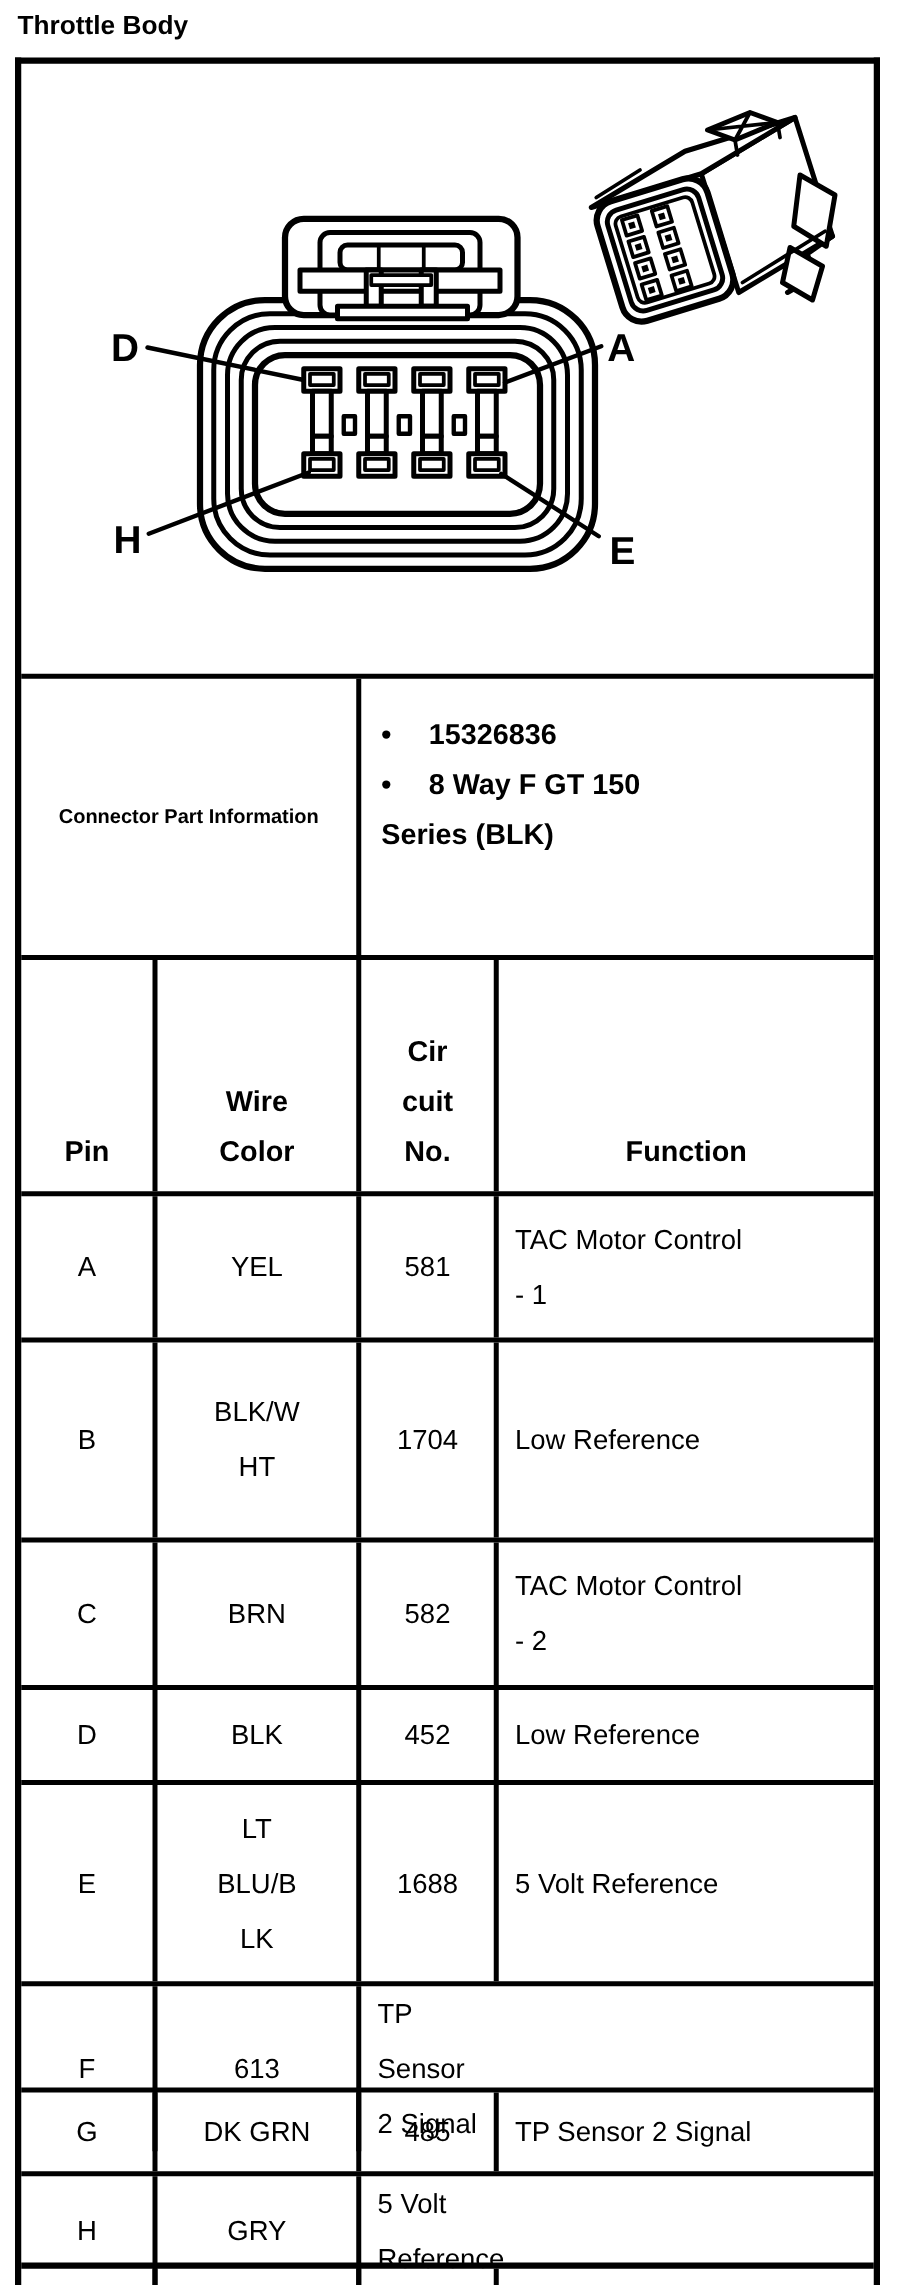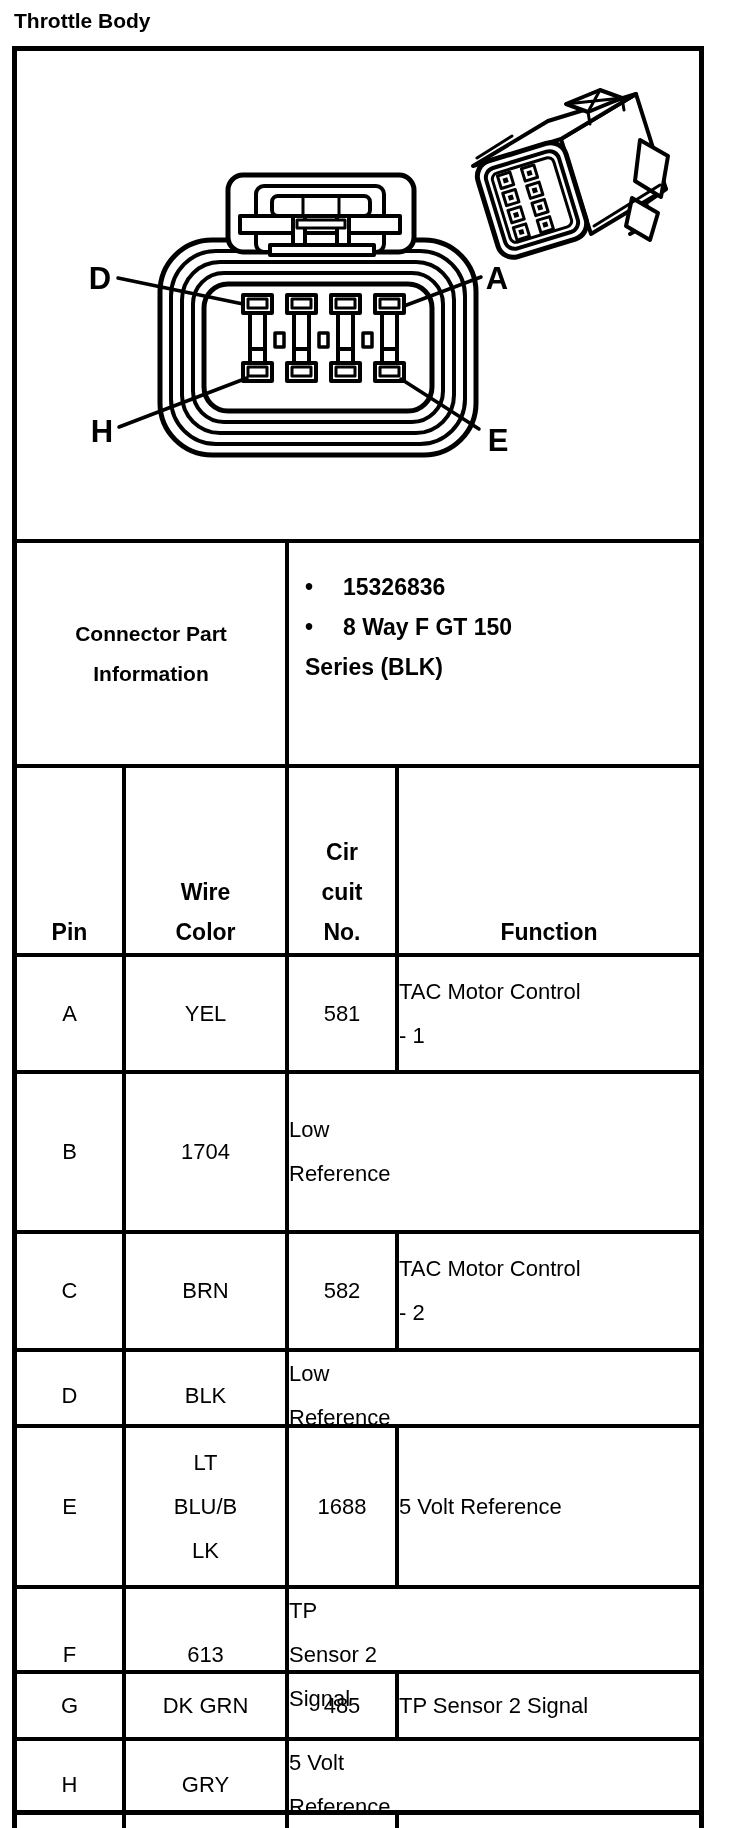--- a/index.html
+++ b/index.html
@@ -36,21 +36,21 @@
     box-sizing: border-box;
     height: 225px;
     border-bottom: 4px solid #000;
     display: grid;
     grid-template-columns: 268px 414px;
   }
   .cpi-head {
     box-sizing: border-box;
     display: flex; align-items: center; justify-content: center;
     text-align: center;
-    font-weight: bold; font-size: 21px; line-height: 40px;
+    font-weight: bold; font-size: 16px; line-height: 40px;
     padding: 0 26px;
   }
   .cpi-info {
     box-sizing: border-box;
     border-left: 4px solid #000;
     font-weight: bold; font-size: 23px; line-height: 40px;
     padding: 24px 10px 0 16px;
   }
   .bline { display: flex; }
   .bullet { width: 38px; flex: 0 0 38px; }
@@ -79,28 +79,29 @@
     justify-content: center;
     text-align: center;
     font-size: 22px;
     line-height: 44px;
     white-space: pre-line;
   }
   .cell:first-child { border-left: none; }
   .cell.func {
     justify-content: flex-start;
     text-align: left;
+    padding-left: 13px;
     padding-right: 6px;
   }
   .hdr .cell {
     font-weight: bold;
     font-size: 23px;
     line-height: 40px;
     align-items: flex-end;
-    padding-bottom: 1px;
+    padding-bottom: 12px;
   }
 </style>
 </head>
 <body>
 
 <h1 class="page-title">Throttle Body</h1>
 
 <div class="doc">
 
   <div class="drow">
@@ -252,33 +253,36 @@
 
   <div class="prow r-a">
     <div class="cell">A</div>
     <div class="cell">YEL</div>
     <div class="cell">581</div>
     <div class="cell func">TAC Motor Control
 - 1</div>
   </div>
   <div class="prow r-b">
     <div class="cell">B</div>
+    <div class="cell">BLK/W
+HT</div>
     <div class="cell">1704</div>
     <div class="cell func">Low Reference</div>
   </div>
   <div class="prow r-c">
     <div class="cell">C</div>
     <div class="cell">BRN</div>
     <div class="cell">582</div>
     <div class="cell func">TAC Motor Control
 - 2</div>
   </div>
   <div class="prow r-d">
     <div class="cell">D</div>
     <div class="cell">BLK</div>
+    <div class="cell">452</div>
     <div class="cell func">Low Reference</div>
   </div>
   <div class="prow r-e">
     <div class="cell">E</div>
     <div class="cell">LT
 BLU/B
 LK</div>
     <div class="cell">1688</div>
     <div class="cell func">5 Volt Reference</div>
   </div>

